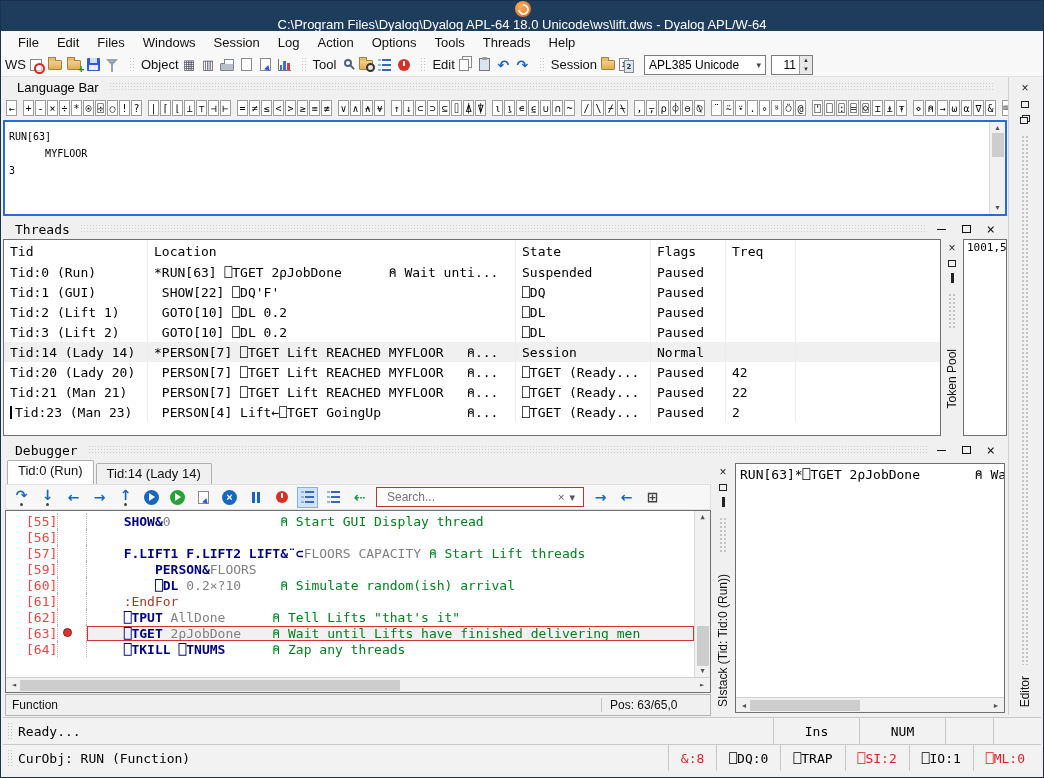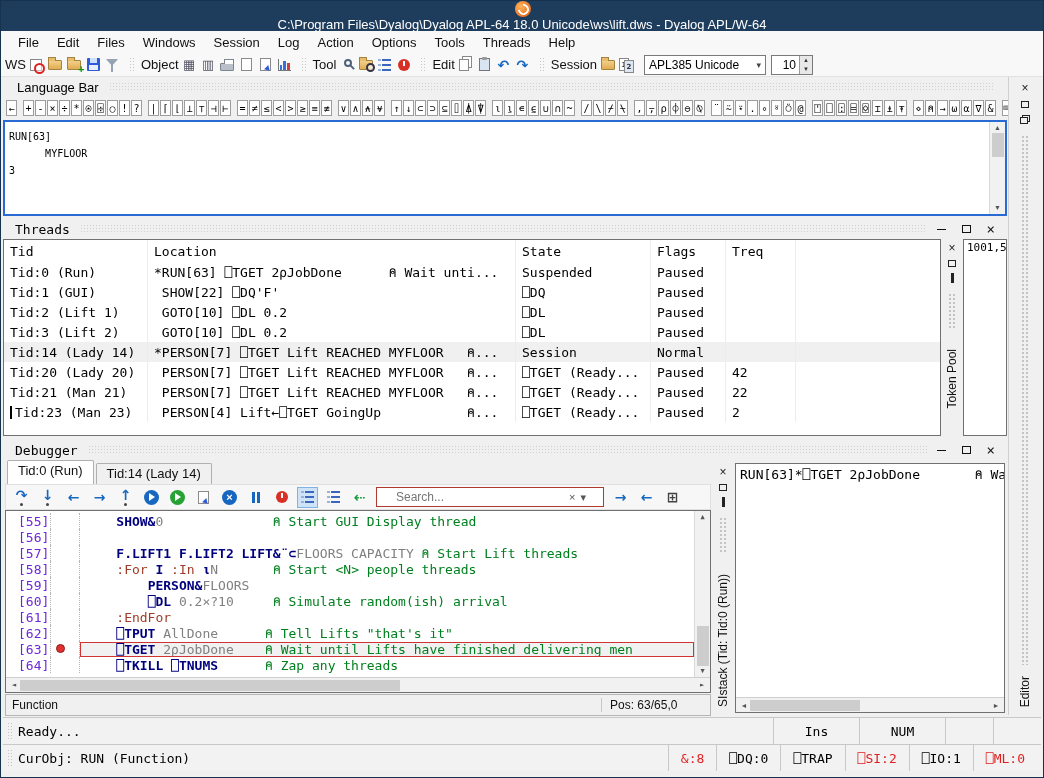--- a/index.html
+++ b/index.html
@@ -121,28 +121,28 @@
   .vlabel{writing-mode:vertical-rl;transform:rotate(180deg);font-size:12px;color:#111;white-space:nowrap;}
   .tkstrip .vlabel{margin-top:14px;}
   .tkbox{width:44px;background:#fff;border:1px solid #707070;font-family:"DejaVu Sans Mono","DejaVu Sans",monospace;font-size:11px;padding:1px 3px;}
 
   
   .debugger{position:absolute;left:2px;top:439px;width:1004px;height:277px;}
   .dtabs{position:absolute;left:2px;top:20px;height:24px;display:flex;align-items:flex-end;gap:2px;padding-left:2px;}
   .dtab{height:21px;padding:2px 10px 0;font-size:13px;background:#f0f0f0;border:1px solid #b0b0b0;border-bottom:none;border-radius:2px 2px 0 0;color:#111;white-space:nowrap;}
   .dtab.active{background:#fff;height:24px;}
   .dtoolbar{position:absolute;left:2px;top:44px;width:706px;height:26px;background:#f7f7f7;display:flex;align-items:center;gap:7px;padding:0 6px;border:1px solid #e0e0e0;}
-  .searchbox{width:228px;height:20px;border:1px solid #b03a2e;background:#fff;display:flex;align-items:center;padding:0 17px;gap:5px;}
+  .searchbox{width:208px;height:20px;border:1px solid #b03a2e;background:#fff;display:flex;align-items:center;padding:0 8px;gap:5px;}
   .searchbox input{border:none;outline:none;flex:1;font-size:12px;color:#333;min-width:0;background:transparent;font-family:inherit;}
   .searchbox .sic{color:#555;font-size:11px;line-height:1;}
   .dcode{position:absolute;left:2px;top:70px;width:706px;bottom:24px;background:#fff;border:1px solid #707070;display:flex;flex-direction:column;font-family:"DejaVu Sans Mono","DejaVu Sans",monospace;font-size:13px;}
   .codewrap{flex:1;display:flex;overflow:hidden;}
   .codelines{flex:1;overflow:hidden;padding-top:2px;}
   .cline{height:16px;display:flex;align-items:center;}
-  .lnum{flex:0 0 44px;padding-left:12px;color:#6d28d9;white-space:pre;}
+  .lnum{flex:0 0 44px;padding-left:20px;color:#ef4444;white-space:pre;}
   .stopcol{flex:0 0 30px;align-self:stretch;border-left:1px dotted #b5b5b5;border-right:1px dotted #b5b5b5;position:relative;}
   .bp{position:absolute;left:5px;top:3px;width:9px;height:9px;border-radius:50%;background:#e03131;border:1px solid #8b1d1d;}
   .ctext{flex:1;white-space:pre;overflow:hidden;padding-left:5px;height:15px;line-height:15px;}
   .cline.cur .ctext{outline:1px solid #cf3333;outline-offset:-1px;background:#f1f1f1;}
   .fn{color:#00007f;font-weight:bold;}
   .gr{color:#808080;}
   .cm{color:#007f1e;}
   .kw{color:#a13c28;}
   .pl{color:#000;}
   .hscroll{height:15px;border-top:1px solid #cfcfcf;background:#f1f1f1;display:flex;align-items:center;padding:0 2px;}
@@ -298,21 +298,21 @@
           <span class="tbicon">
             <span class="s-p12"></span>
           </span>
         </span>
       </span>
     <span class="fontsel">
       <span>APL385 Unicode</span>
       <span class="arr">▾</span>
     </span>
     <span class="sizebox">
-      <span class="val">10</span>
+      <span class="val">11</span>
       <span class="spin">
         <span>▲</span>
         <span>▼</span>
       </span>
     </span>
   </div>
 
   <div class="lbtitle">
     <span>Language Bar</span>
     <span class="pdots"></span>
@@ -621,25 +621,20 @@
               <span class="ctext"><span class="pl">    </span><span class="fn">SHOW&amp;</span><span class="gr">0</span><span class="pl">              </span><span class="cm">⍝ Start GUI Display thread</span></span>
             </div>
             <div class="cline">
               <span class="lnum">[56]</span>
               <span class="stopcol"></span>
             </div>
             <div class="cline">
               <span class="lnum">[57]</span>
               <span class="stopcol"></span>
               <span class="ctext"><span class="pl">    </span><span class="fn">F.LIFT1 F.LIFT2 LIFT&amp;¨⊂</span><span class="gr">FLOORS CAPACITY </span><span class="cm">⍝ Start Lift threads</span></span>
-            </div>
-            <div class="cline">
-              <span class="lnum">[58]</span>
-              <span class="stopcol"></span>
-              <span class="ctext"><span class="pl">    </span><span class="kw">:For</span><span class="fn"> I </span><span class="kw">:In</span><span class="fn"> ⍳</span><span class="gr">N</span><span class="pl">       </span><span class="cm">⍝ Start &lt;N&gt; people threads</span></span>
             </div>
             <div class="cline">
               <span class="lnum">[59]</span>
               <span class="stopcol"></span>
               <span class="ctext"><span class="pl">        </span><span class="fn">PERSON&amp;</span><span class="gr">FLOORS</span></span>
             </div>
             <div class="cline">
               <span class="lnum">[60]</span>
               <span class="stopcol"></span>
               <span class="ctext"><span class="pl">        </span><span class="fn">⎕DL</span><span class="gr"> 0.2×?10</span><span class="pl">     </span><span class="cm">⍝ Simulate random(ish) arrival</span></span>

